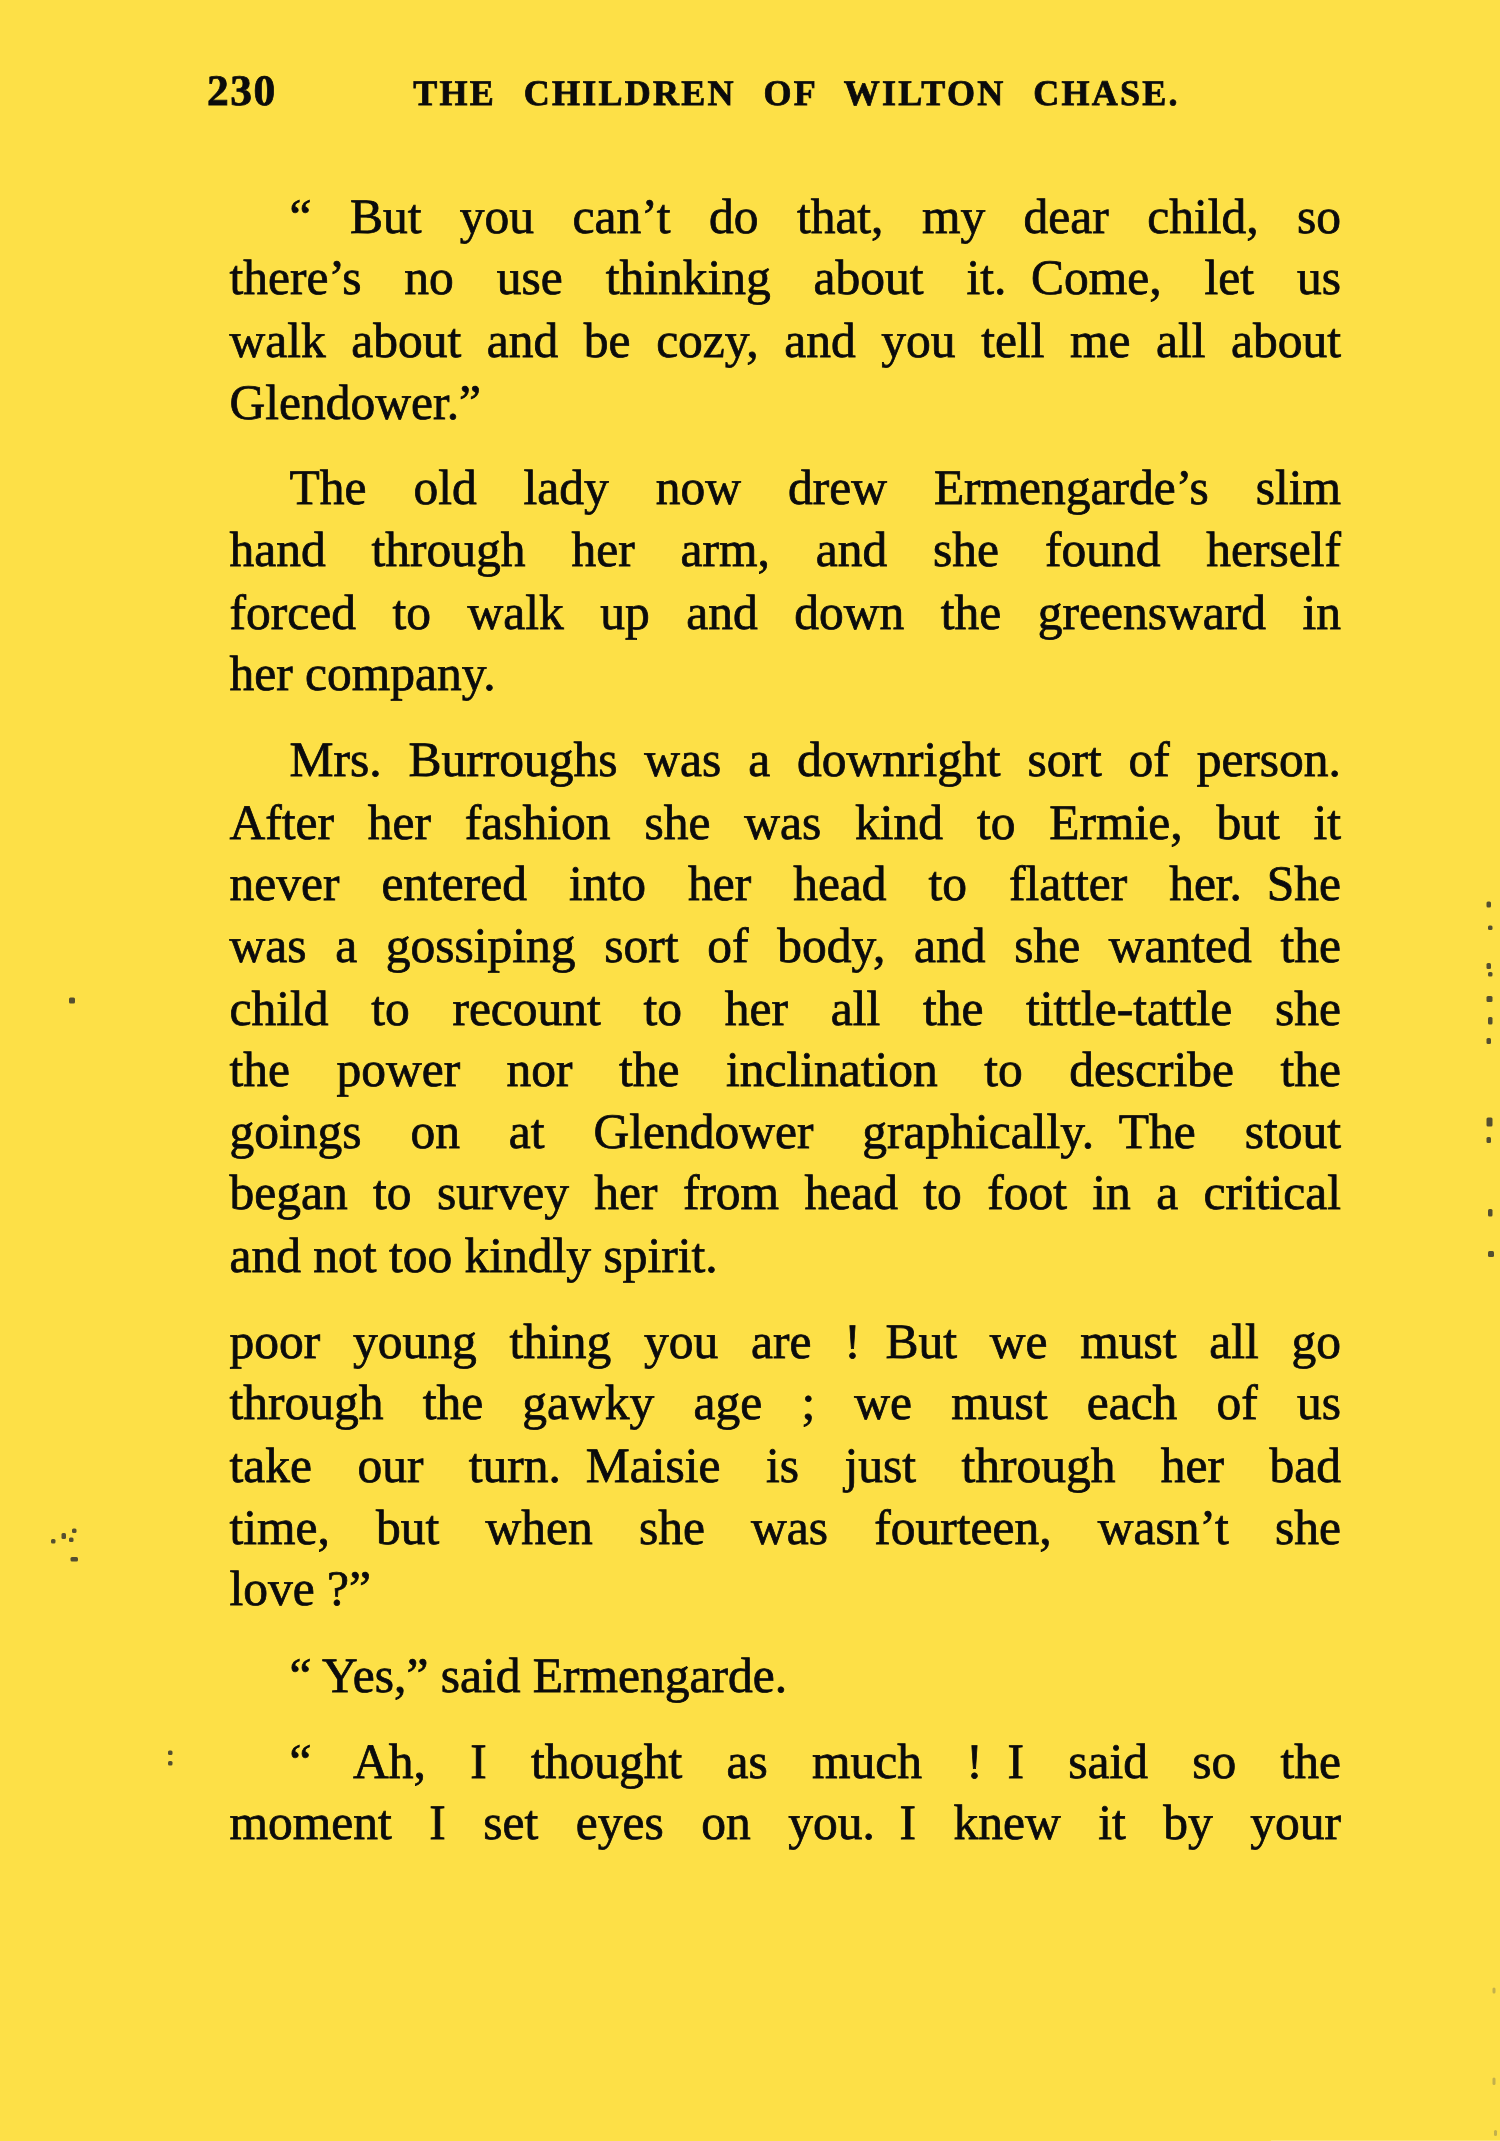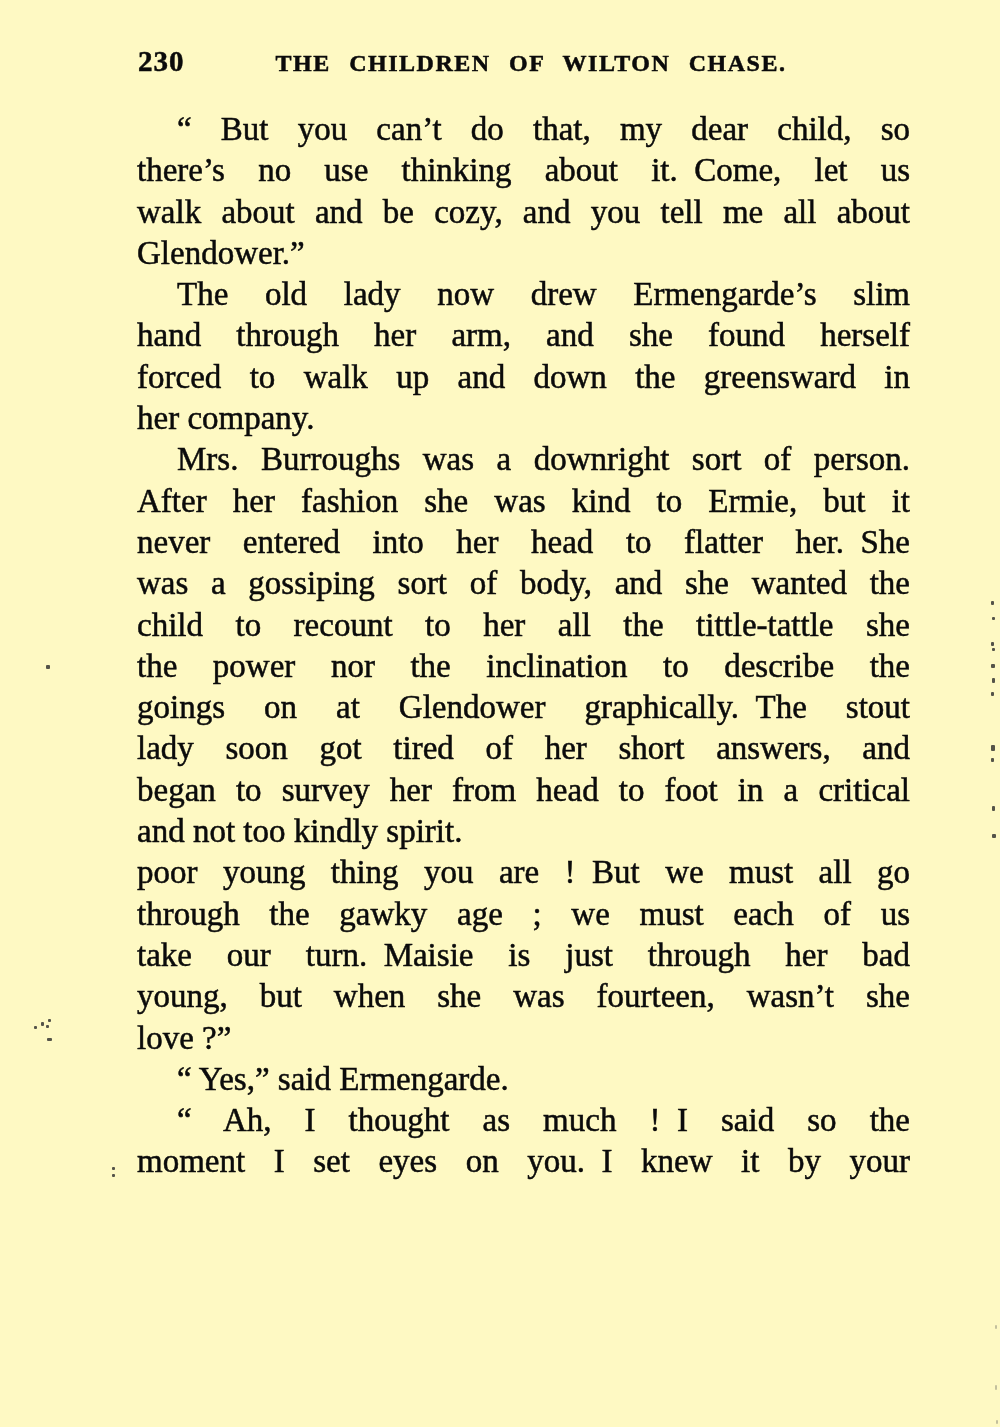--- a/index.html
+++ b/index.html
@@ -4,21 +4,21 @@
 <style>
   html, body { margin: 0; padding: 0; }
   body {
     width: 1000px; height: 1427px;
     background: #ffffff;
     font-family: "Liberation Serif", "DejaVu Serif", serif;
   }
   .page {
     position: relative;
     width: 1000px; height: 1427px;
-    background: #fef9c3;
+    background: #fde047;
     color: #0b0b0b;
     overflow: hidden;
     -webkit-text-stroke: 0.5px currentColor;
   }
   
   .header { position: absolute; top: 0; left: 0; width: 1000px; height: 90px; }
   .pagenum {
     position: absolute; left: 138px; top: 46px;
     font-size: 29px; font-weight: bold; letter-spacing: 1px;
     line-height: 30px;
@@ -30,21 +30,21 @@
     letter-spacing: 1.5px; word-spacing: 11px;
     line-height: 26px;
   }
   
   .bodytext {
     position: absolute;
     left: 137px; top: 109px; width: 773px;
     font-size: 33px;
     line-height: 41.3px;
   }
-  .para { margin: 0; padding: 0; }
+  .para { margin: 16px; padding: 0; }
   .line {
     text-align: justify;
     text-align-last: justify;
     height: 41.3px;
     overflow: visible;
   }
   .line.indent { text-indent: 40px; }
   .line.end { text-align-last: left; }
   
   .speck {
@@ -80,30 +80,29 @@
     </div>
 
     <div class="para">
       <div class="line indent">Mrs. Burroughs was a downright sort of person.</div>
       <div class="line">After her fashion she was kind to Ermie, but it</div>
       <div class="line">never entered into her head to flatter her. She</div>
       <div class="line">was a gossiping sort of body, and she wanted the</div>
       <div class="line">child to recount to her all the tittle-tattle she</div>
       <div class="line">the power nor the inclination to describe the</div>
       <div class="line">goings on at Glendower graphically. The stout</div>
-      <div class="line">lady soon got tired of her short answers, and</div>
       <div class="line">began to survey her from head to foot in a critical</div>
       <div class="line end">and not too kindly spirit.</div>
     </div>
 
     <div class="para">
       <div class="line">poor young thing you are ! But we must all go</div>
       <div class="line">through the gawky age ; we must each of us</div>
       <div class="line">take our turn. Maisie is just through her bad</div>
-      <div class="line">young, but when she was fourteen, wasn’t she</div>
+      <div class="line">time, but when she was fourteen, wasn’t she</div>
       <div class="line end">love ?”</div>
     </div>
 
     <div class="para">
       <div class="line indent end">“ Yes,” said Ermengarde.</div>
     </div>
 
     <div class="para">
       <div class="line indent">“ Ah, I thought as much ! I said so the</div>
       <div class="line">moment I set eyes on you. I knew it by your</div>

